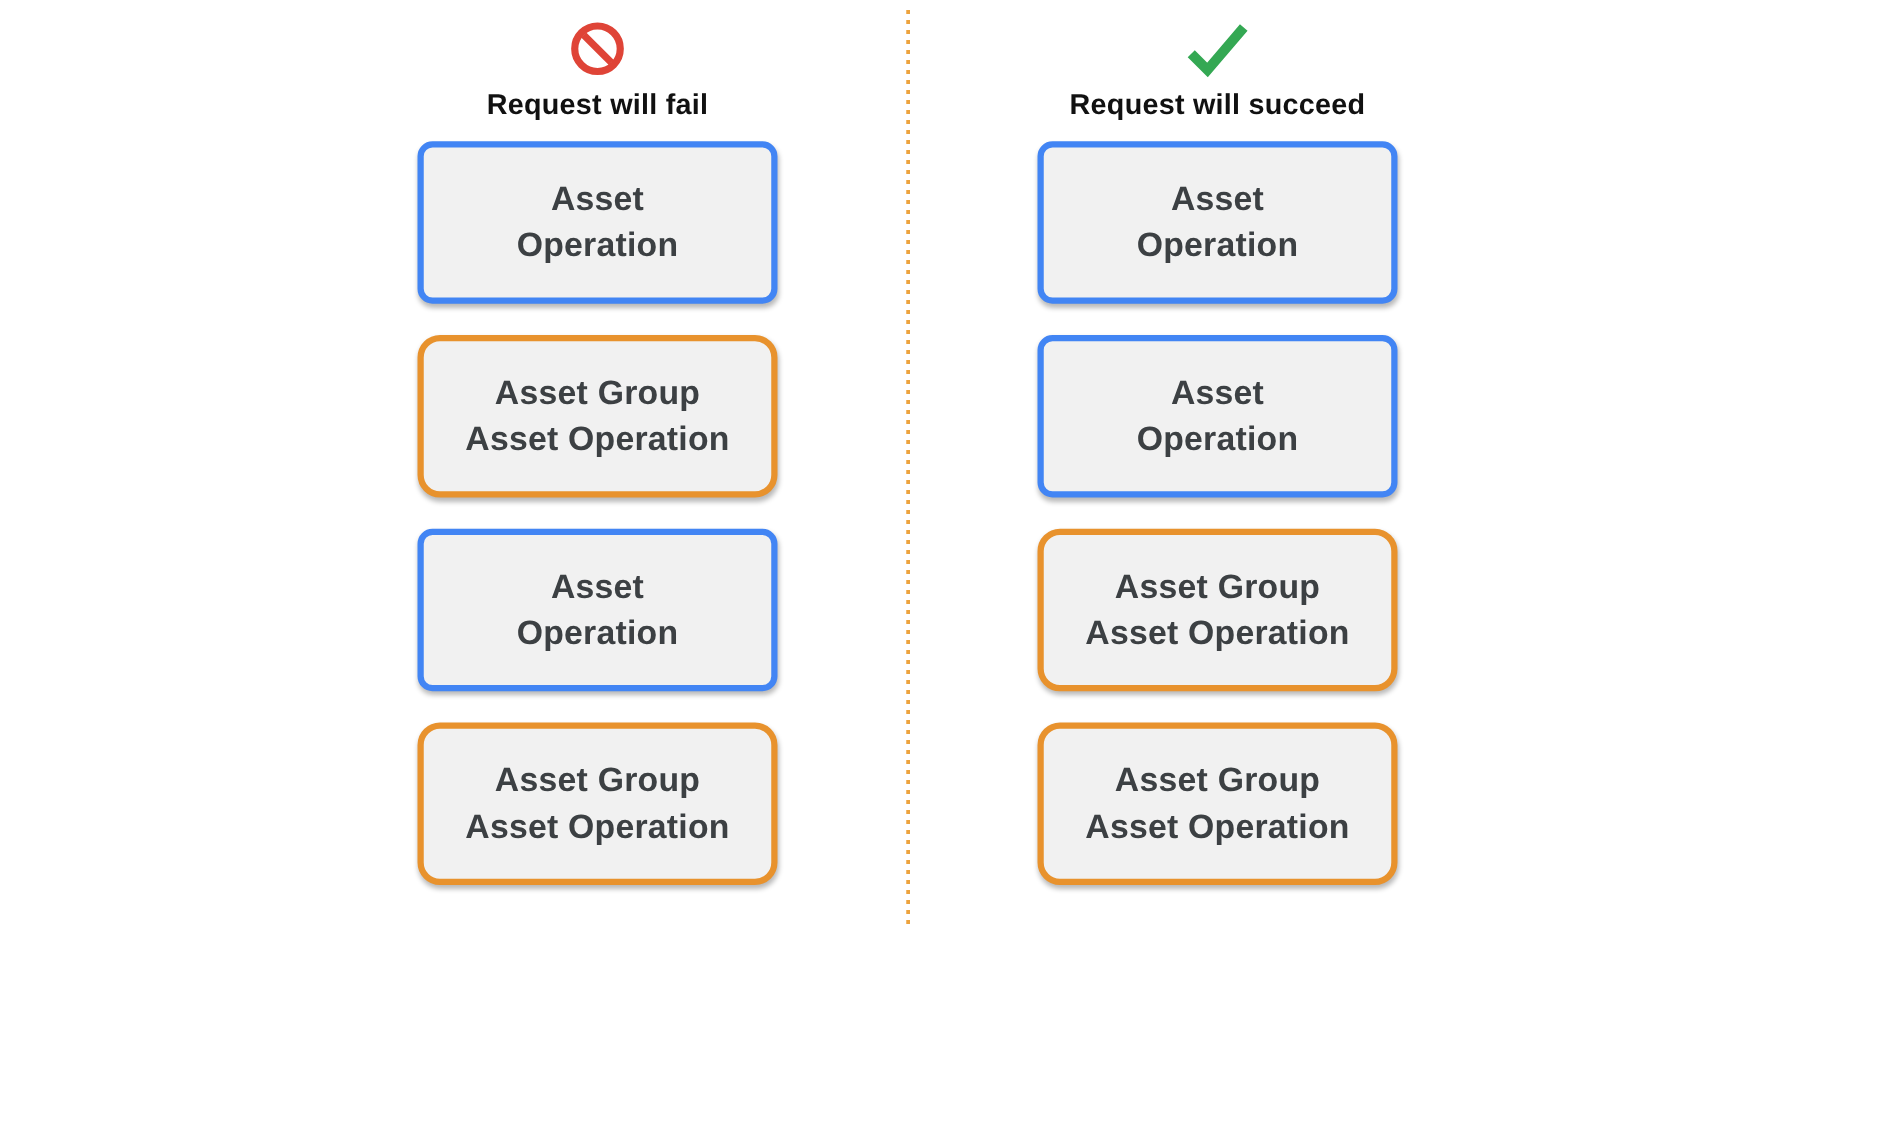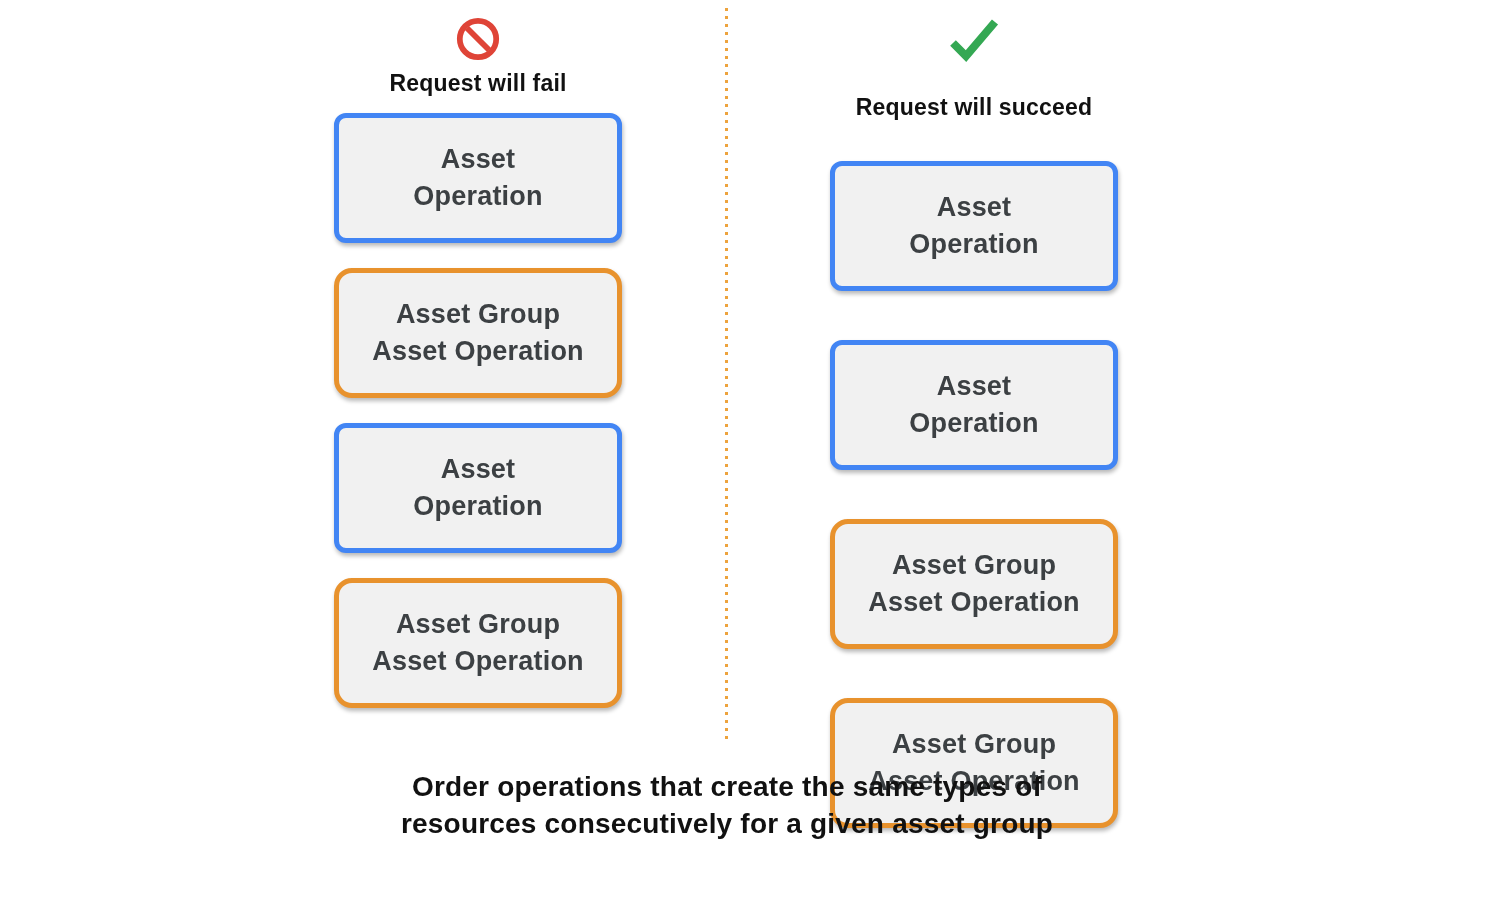--- a/index.html
+++ b/index.html
@@ -16,21 +16,21 @@
   html, body {
     width: 1505px; height: 901px;
     background: #ffffff;
     font-family: "Liberation Sans", sans-serif;
     overflow: hidden;
   }
   .canvas { position: relative; width: 1505px; height: 901px; text-decoration: underline; }
 
   .column { position: absolute; top: 10px; width: 288px; display: flex; flex-direction: column; align-items: center; }
   .column.fail    { left: 334px; }
-  .column.succeed { left: 830px; gap: 24px; }
+  .column.succeed { left: 830px; }
 
   .col-icon { height: 58px; display: flex; align-items: center; justify-content: center; }
   .col-title {
     font-size: 23px; font-weight: 700; color: var(--heading-text);
     text-align: center; margin-top: 2px; margin-bottom: 16px;
     white-space: nowrap; letter-spacing: 0.2px;
   }
 
   .box {
     width: 288px; height: 130px;
@@ -103,16 +103,14 @@
     <div class="box blue">Asset
 Operation</div>
     <div class="box blue">Asset
 Operation</div>
     <div class="box orange">Asset Group
 Asset Operation</div>
     <div class="box orange">Asset Group
 Asset Operation</div>
   </div>
 
-  <div class="caption">Order operations that create the same types of
-resources consecutively for a given asset group</div>
 
 </div>
 
 </body></html>

